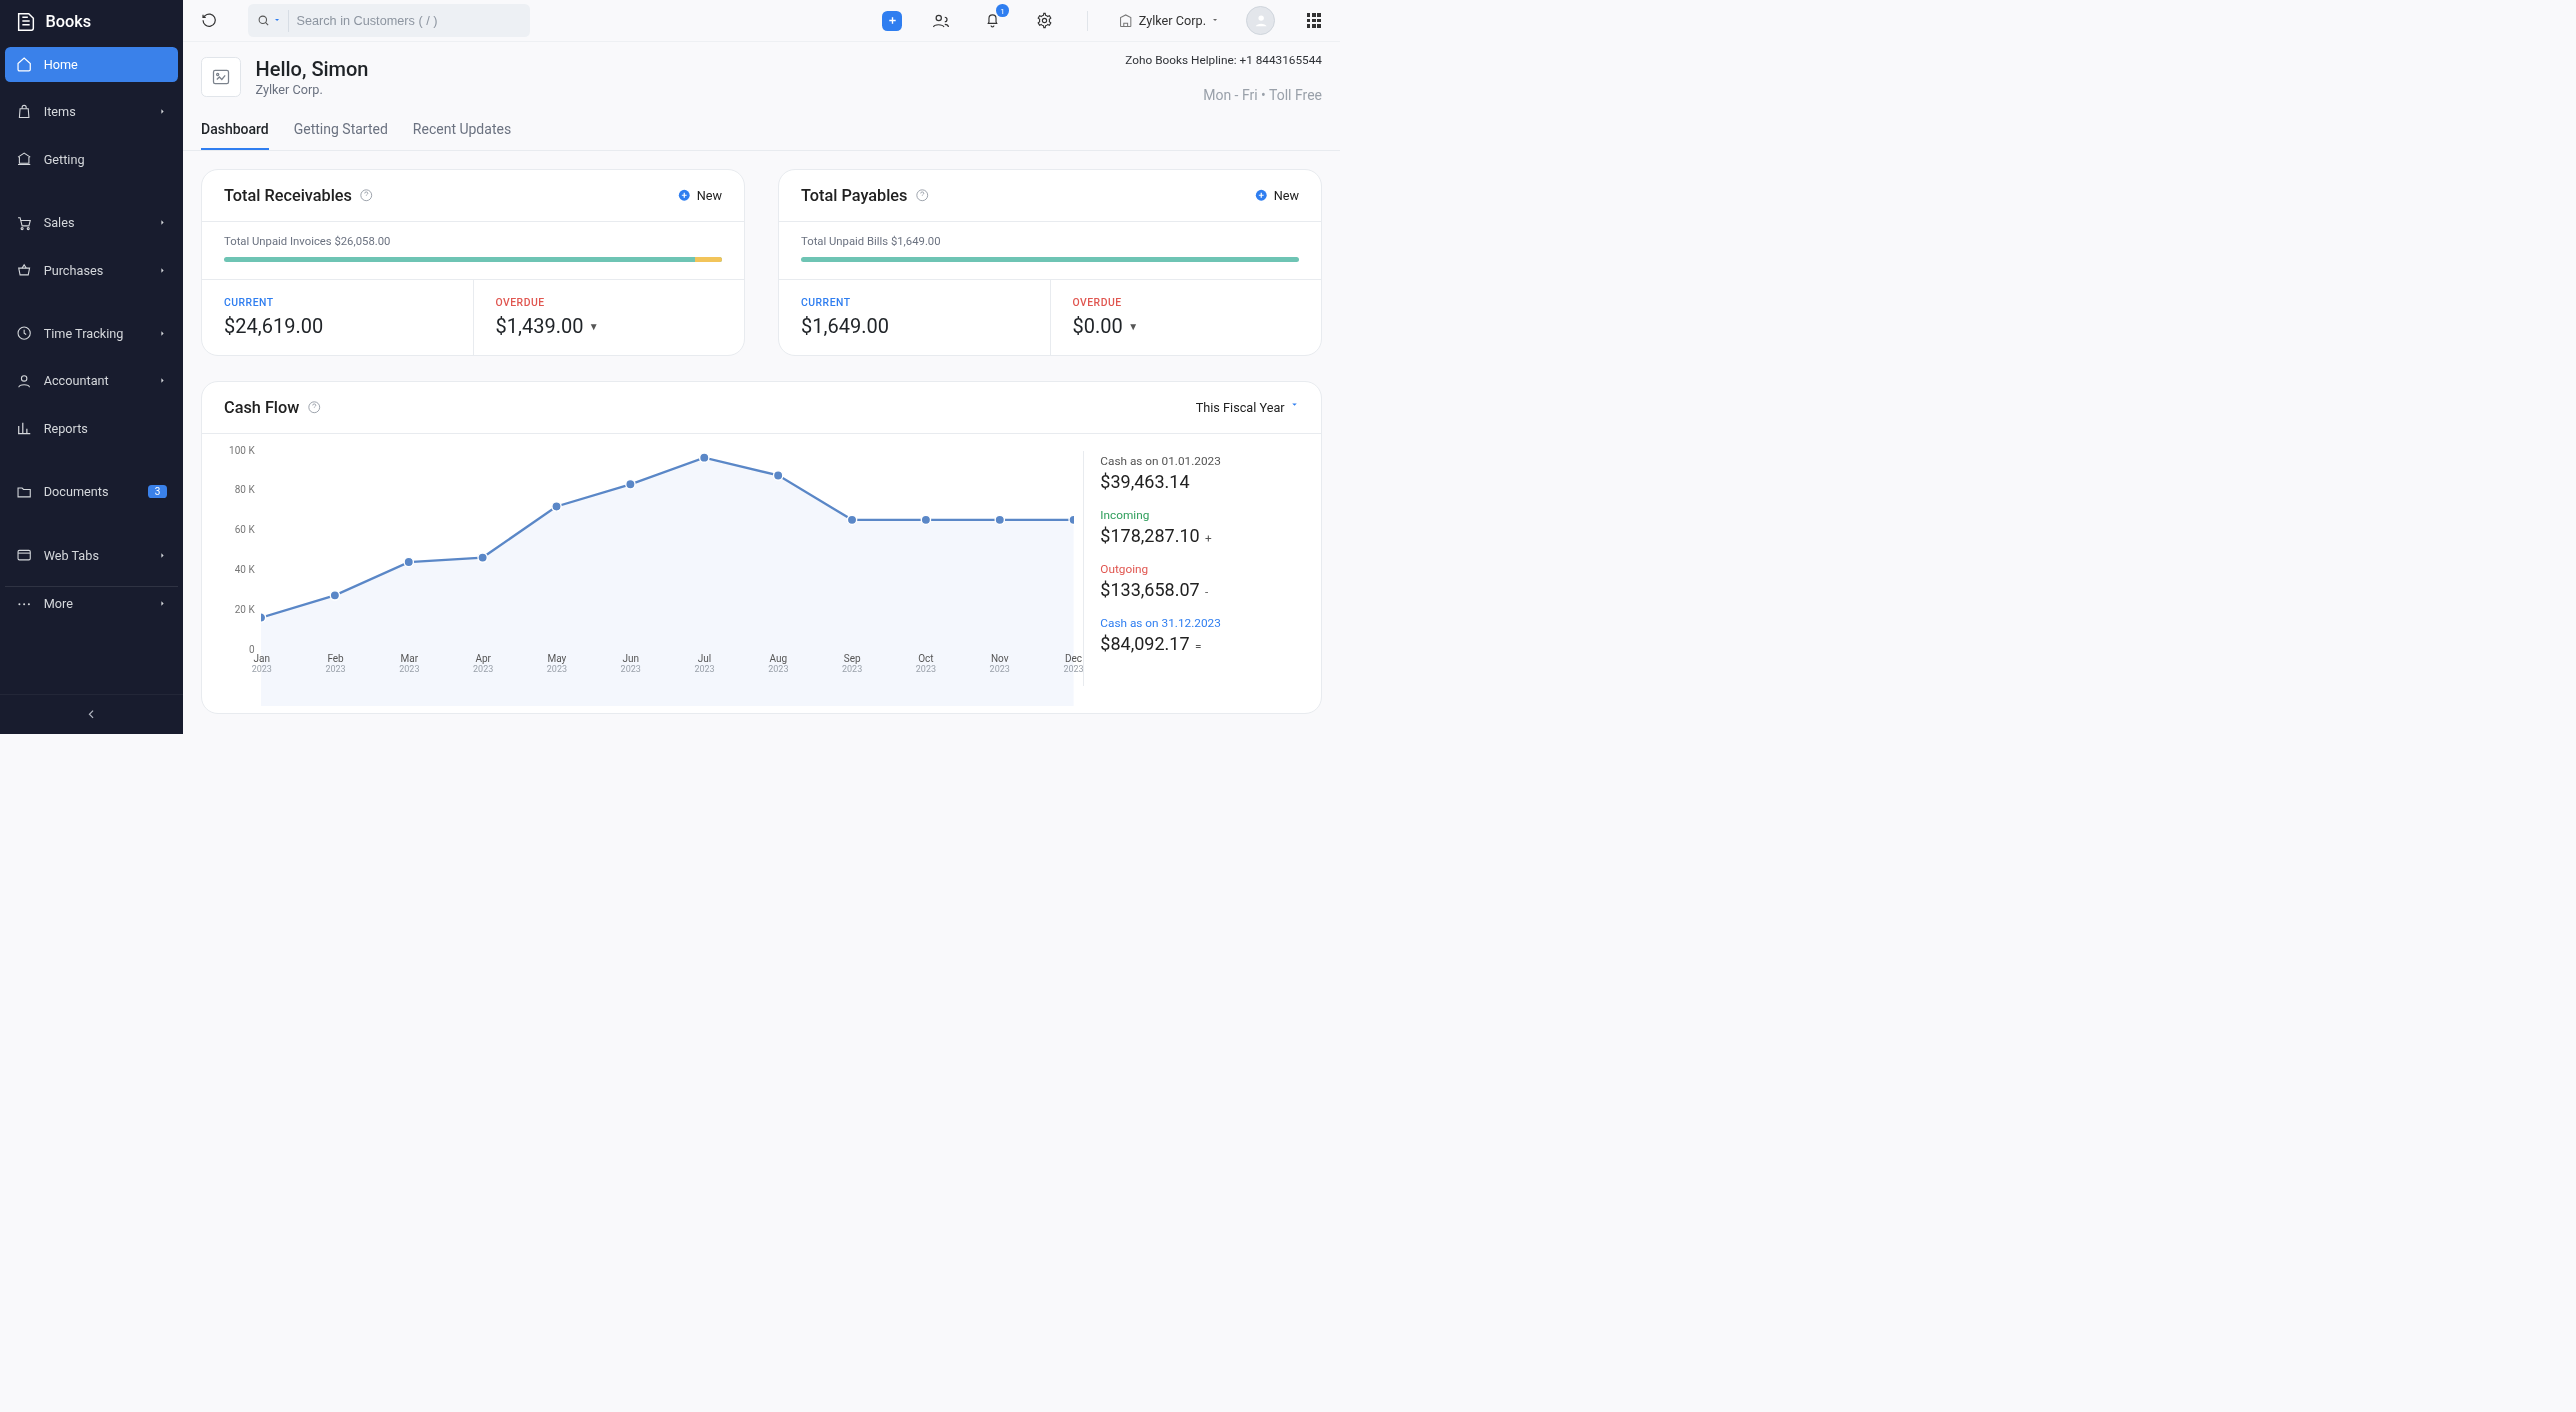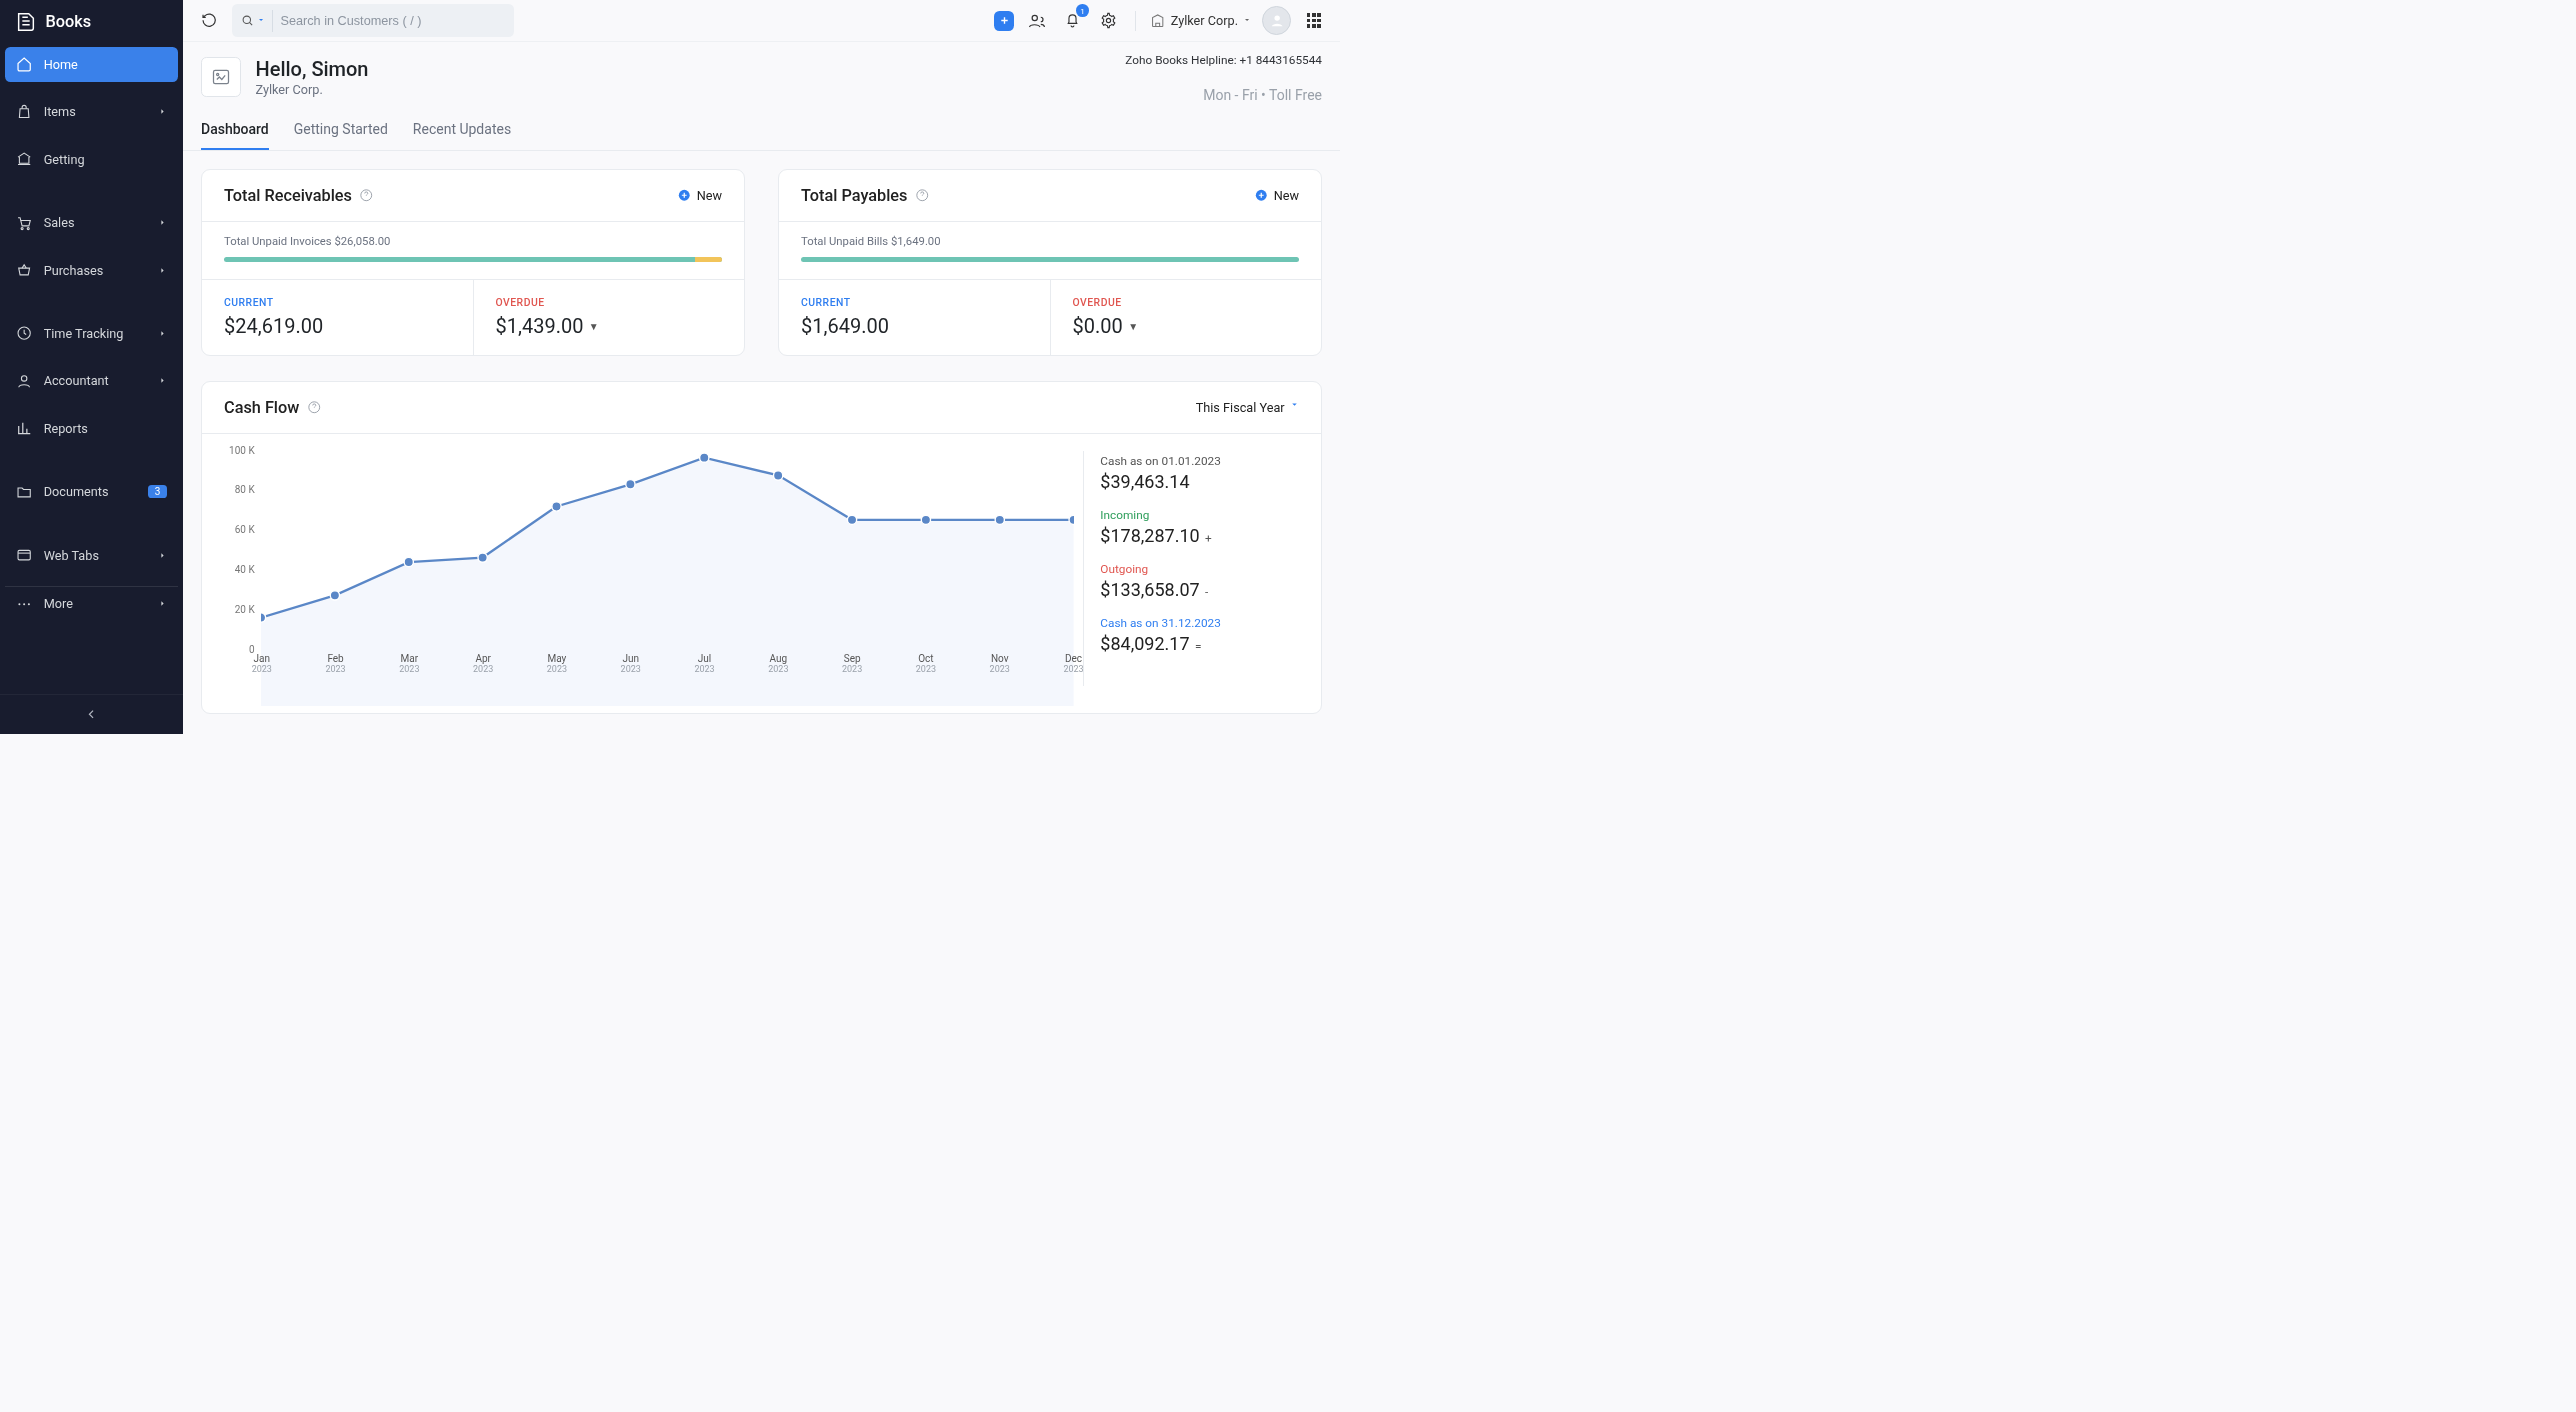--- a/index.html
+++ b/index.html
@@ -18,21 +18,21 @@
     .nav-item .label { flex:1; }
     .nav-item .chev { width:9px; height:9px; }
     .nav-item .badge { background:#3a81ea; color:#fff; font-size:10px; padding:0.9px 6.3px; border-radius:3.6px; }
     .nav-gap { height:16.3px; }
     .nav-sep { border-top:0.9px solid rgba(255,255,255,.1); margin-top:5.4px; }
     .sidebar-footer { height:40px; display:flex; justify-content:center; align-items:center; cursor:pointer; border-top:0.9px solid rgba(255,255,255,0.05); }
     .sidebar-footer svg { width:14.5px; height:14.5px; }
 
     
     .main { flex:1; display:flex; flex-direction:column; height:100%; }
-    .topbar { height:42px; display:flex; align-items:center; padding:0 12.7px; gap:9px; border-bottom:0.9px solid #eef0f3; background:#f9f9fb; }
+    .topbar { height:42px; display:flex; align-items:center; padding:0 12.7px; gap:25px; border-bottom:0.9px solid #eef0f3; background:#f9f9fb; }
     .icon-btn { width:27px; height:27px; display:inline-flex; align-items:center; justify-content:center; border-radius:5.4px; cursor:pointer; color:#333; }
     .search { display:flex; align-items:center; background:#edf0f4; border-radius:5.4px; height:33px; width:282px; }
     .search-lead { display:flex; align-items:center; gap:3.6px; padding:0 7.2px 0 9px; border-right:0.9px solid #d7dde4; height:22px; color:#555; }
     .search-lead svg:first-child { width:12.7px; height:12.7px; }
     .search-input { border:none; background:transparent; outline:none; padding:0 7.2px; width:100%; font-size:12.7px; color:#333; }
     .search-input::placeholder { color:#8d95a0; }
     .topbar-spacer { flex:1; }
     .plus-btn { background:#2f7ef0; color:#fff; width:20px; height:20px; border-radius:5.4px; display:flex; align-items:center; justify-content:center; font-size:13.6px; cursor:pointer; }
     .notif { position:relative; }
     .notif .dot { position:absolute; top:-2.7px; right:-2.7px; background:#2f7ef0; color:#fff; font-size:8.1px; width:12.7px; height:12.7px; border-radius:6.3px; display:flex; align-items:center; justify-content:center; }
@@ -52,21 +52,21 @@
     .hello-text .sub { color:#6b7280; font-size:12.7px; margin-top:1.8px; }
     .helpline { position:absolute; top:11px; right:18px; text-align:right; font-size:11.8px; color:#2f3237; }
     .helpline .hours { color:#9aa1aa; font-size:14px; margin-top:20px; }
     .tabs { display:flex; gap:25px; padding:18px 18px 0; }
     .tab { padding-bottom:11px; color:#6b7280; font-size:14px; cursor:pointer; border-bottom:2.7px solid transparent; }
     .tab.active { color:#1f2327; border-bottom-color:#2f7ef0; font-weight:500; }
 
     
     .content { flex:1; padding:18px; overflow-y:auto; background:#f9f9fb; }
     .card-row { display:flex; gap:33px; }
-    .card { background:#fff; border:0.9px solid #e8ebef; border-radius:9px; flex:1; overflow:hidden; }
+    .card { background:#fff; border:0.9px solid #e8ebef; border-radius:17px; flex:1; overflow:hidden; }
     .card-head { padding:16.3px 22px; display:flex; align-items:center; justify-content:space-between; border-bottom:0.9px solid #e8ebef; }
     .card-title { font-size:16.3px; font-weight:500; display:flex; align-items:center; gap:7.2px; }
     .help-ico { width:14.5px; height:14.5px; color:#9aa1aa; }
     .new-link { display:flex; align-items:center; gap:5.4px; color:#222; font-size:12.7px; cursor:pointer; }
     .new-link svg { width:14.5px; height:14.5px; color:#2f7ef0; }
     .card-sub { padding:12.7px 22px 16.3px; border-bottom:0.9px solid #e8ebef; }
     .sub-label { font-size:11.3px; color:#6b7280; margin-bottom:9px; }
     .bar { height:5.4px; border-radius:2.7px; background:#6ec4b4; position:relative; overflow:hidden; }
     .bar .over { position:absolute; right:0; top:0; bottom:0; width:5.5%; background:#f2c45a; }
     .stat-split { display:flex; }

